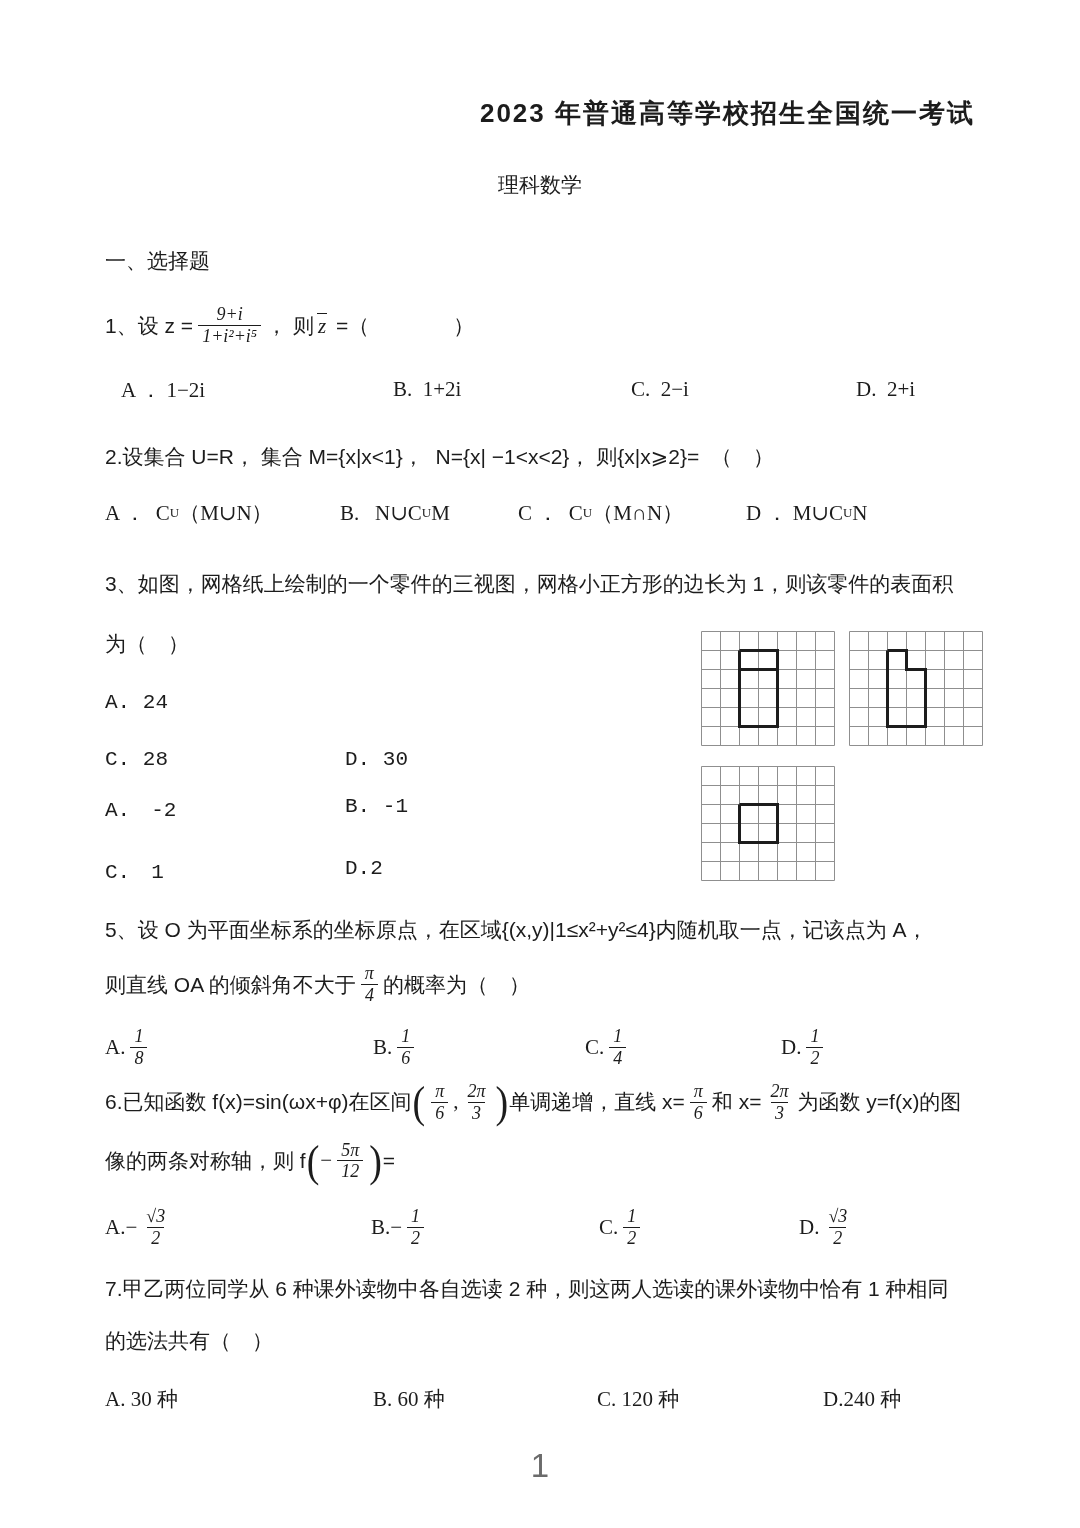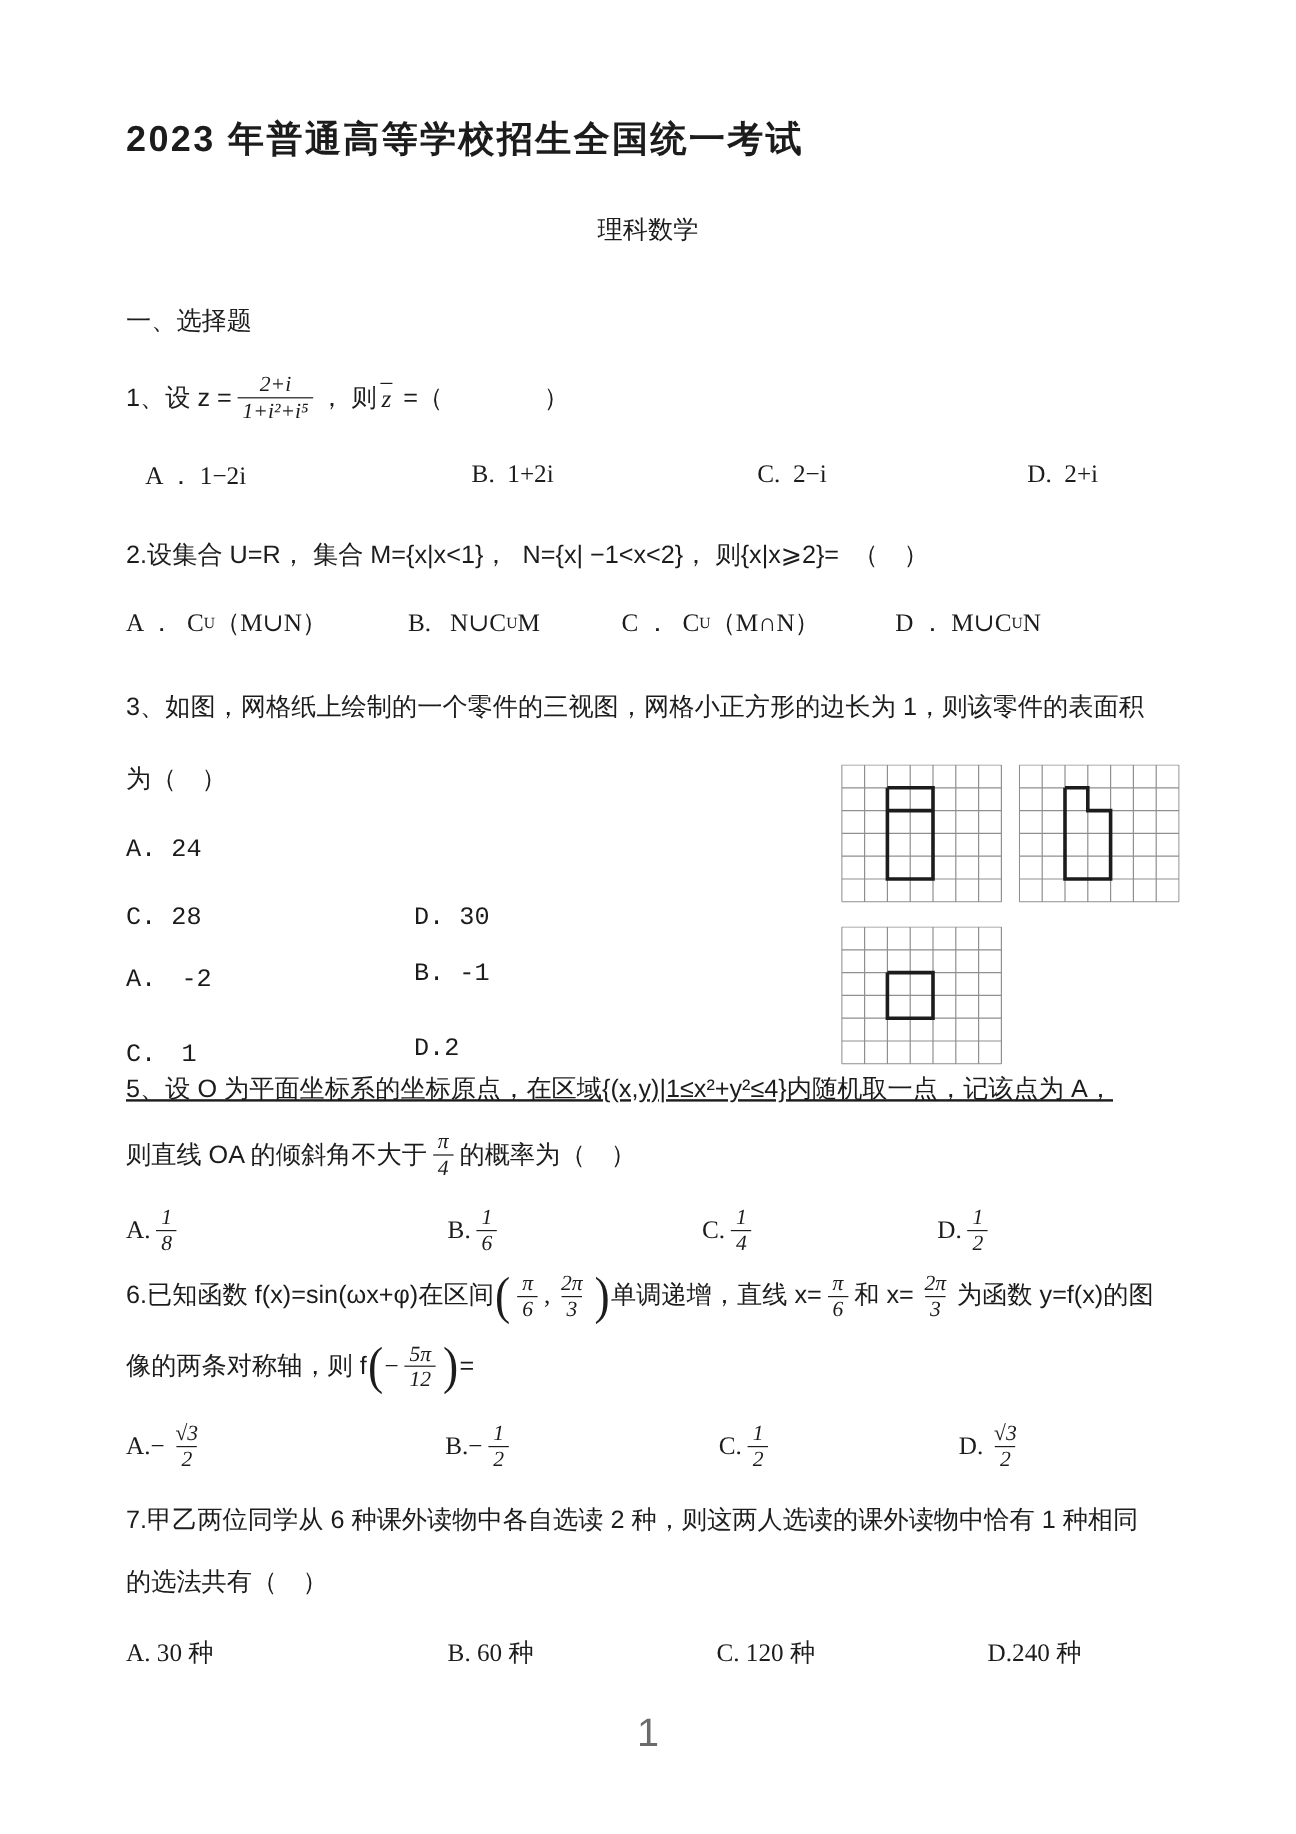--- a/index.html
+++ b/index.html
@@ -3,21 +3,21 @@
 <meta charset="utf-8">
 <style>
   html,body{margin:0;padding:0;background:#fff;}
   body{
     width:1080px;min-height:1528px;
     font-family:"Liberation Sans","DejaVu Sans",sans-serif;
     color:#1c1c1c;font-size:21px;overflow-x:hidden;
   }
   .sheet{padding:96px 105px 28px 105px;box-sizing:border-box;}
   .title{
-    text-align:left;font-size:30px;font-weight:700;letter-spacing:2px;
+    text-align:right;font-size:26px;font-weight:700;letter-spacing:2px;
     margin:0 0 40px 0;
   }
   .subtitle{text-align:center;font-size:21px;margin:0 0 48px 0;}
   .section{font-size:21px;margin:0 0 30px 0;}
   .qline{display:flex;align-items:center;white-space:pre-wrap;line-height:1.6;}
   .textline{white-space:pre-wrap;line-height:1.6;}
   .serif{font-family:"Liberation Serif","DejaVu Serif",serif;}
   .frac{
     display:inline-flex;flex-direction:column;align-items:center;
     vertical-align:middle;margin:0 5px;
@@ -49,35 +49,35 @@
   .figrow{display:flex;gap:14px;}
   .fig{line-height:0;}
   .fig-bottom{margin-top:20px;}
   .pagenum{
     text-align:center;font-size:33px;color:#6b6b6b;margin-top:34px;
     font-family:"Liberation Sans",sans-serif;
   }
   .mb10{margin-bottom:10px;}.mb18{margin-bottom:18px;}
   .mb22{margin-bottom:22px;}.mb26{margin-bottom:26px;}
   .mb30{margin-bottom:30px;}.mb34{margin-bottom:34px;}
-  .mt16{margin-top:16px;}.mt24{margin-top:24px;}.mt28{text-decoration:underline;}
+  .mt16{margin-top:16px;}.mt24{margin-top:24px;}.mt28{margin-top:28px;}
 </style>
 </head>
 <body>
 
 <div class="sheet">
 
   <h1 class="title">2023 年普通高等学校招生全国统一考试</h1>
   <div class="subtitle">理科数学</div>
   <div class="section">一、选择题</div>
 
   <div class="qline mb26">
     <span>1、设 z =</span>
     <span class="frac">
-      <span class="num">2+i</span>
+      <span class="num">9+i</span>
       <span class="den">1+i²+i⁵</span>
     </span>
     <span>， 则</span>
     <span class="bar">z</span>
     <span> =（　　　　）</span>
   </div>
   <div class="opts opts-q1">
     <span class="opt">A ． 1−2i</span>
     <span class="opt">B.  1+2i</span>
     <span class="opt">C.  2−i</span>

